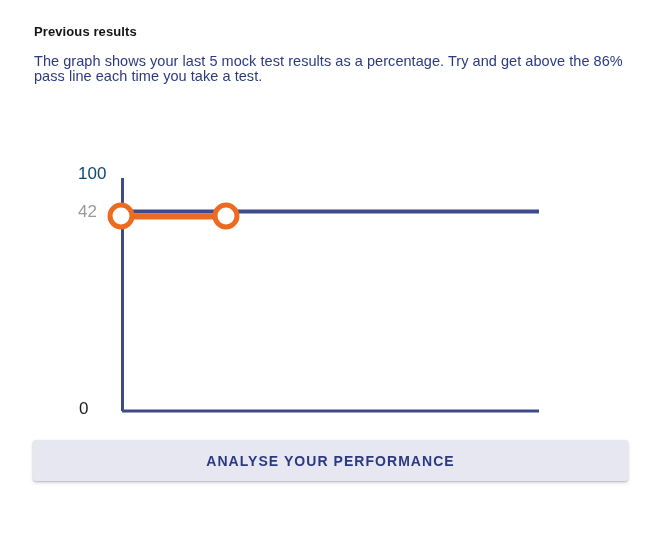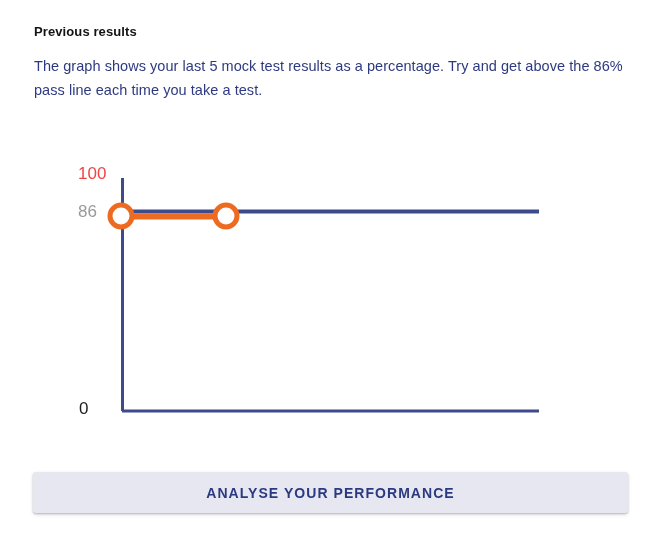--- a/index.html
+++ b/index.html
@@ -34,21 +34,21 @@
     letter-spacing: 0.1px;
     white-space: nowrap;
   }
 
   .section-desc {
     position: absolute;
     left: 34px;
     top: 54px;
     width: 592px;
     font-size: 14.5px;
-    line-height: 24px;
+    line-height: 15px;
     color: #2d3a80;
     letter-spacing: 0.05px;
   }
 
   
   .chart {
     position: absolute;
     left: 0;
     top: 140px;
     width: 666px;
@@ -62,38 +62,38 @@
   }
 
   .axis-label {
     position: absolute;
     font-size: 17px;
     white-space: nowrap;
   }
   .axis-label-max {
     left: 78px;
     top: 24px;
-    color: #ef4444;
+    color: #0c4a6e;
   }
   .axis-label-pass {
     left: 78px;
     top: 62px;
     color: #9a9a9a;
   }
   .axis-label-min {
     left: 79px;
     top: 259px;
     color: #1d1d1d;
   }
 
   
   .cta-button {
     position: absolute;
     left: 33px;
-    top: 472px;
+    top: 440px;
     width: 595px;
     height: 41px;
     background: #e7e7f1;
     border: none;
     border-radius: 3px;
     box-shadow: 0 1px 2px rgba(0,0,0,0.22), 0 2px 4px rgba(0,0,0,0.10);
     color: #2b3a80;
     font-family: "Liberation Sans", sans-serif;
     font-size: 14px;
     font-weight: bold;
@@ -126,21 +126,21 @@
       <line x1="122" y1="71.5" x2="539" y2="71.5" stroke="#3d4a8c" stroke-width="4"></line>
 
       <line x1="121" y1="76.5" x2="226" y2="76.5" stroke="#ed6a21" stroke-width="6" stroke-linecap="butt"></line>
 
       <circle cx="121" cy="76" r="11" fill="#ffffff" stroke="#ed6a21" stroke-width="5"></circle>
       <circle cx="226" cy="76" r="11" fill="#ffffff" stroke="#ed6a21" stroke-width="5"></circle>
     </svg>
 
     <div class="axis-label axis-label-max">100</div>
 
-    <div class="axis-label axis-label-pass">86</div>
+    <div class="axis-label axis-label-pass">42</div>
 
     <div class="axis-label axis-label-min">0</div>
 
   </div>
 
   <button class="cta-button">Analyse your performance</button>
 
 </div>
 
 </body></html>

